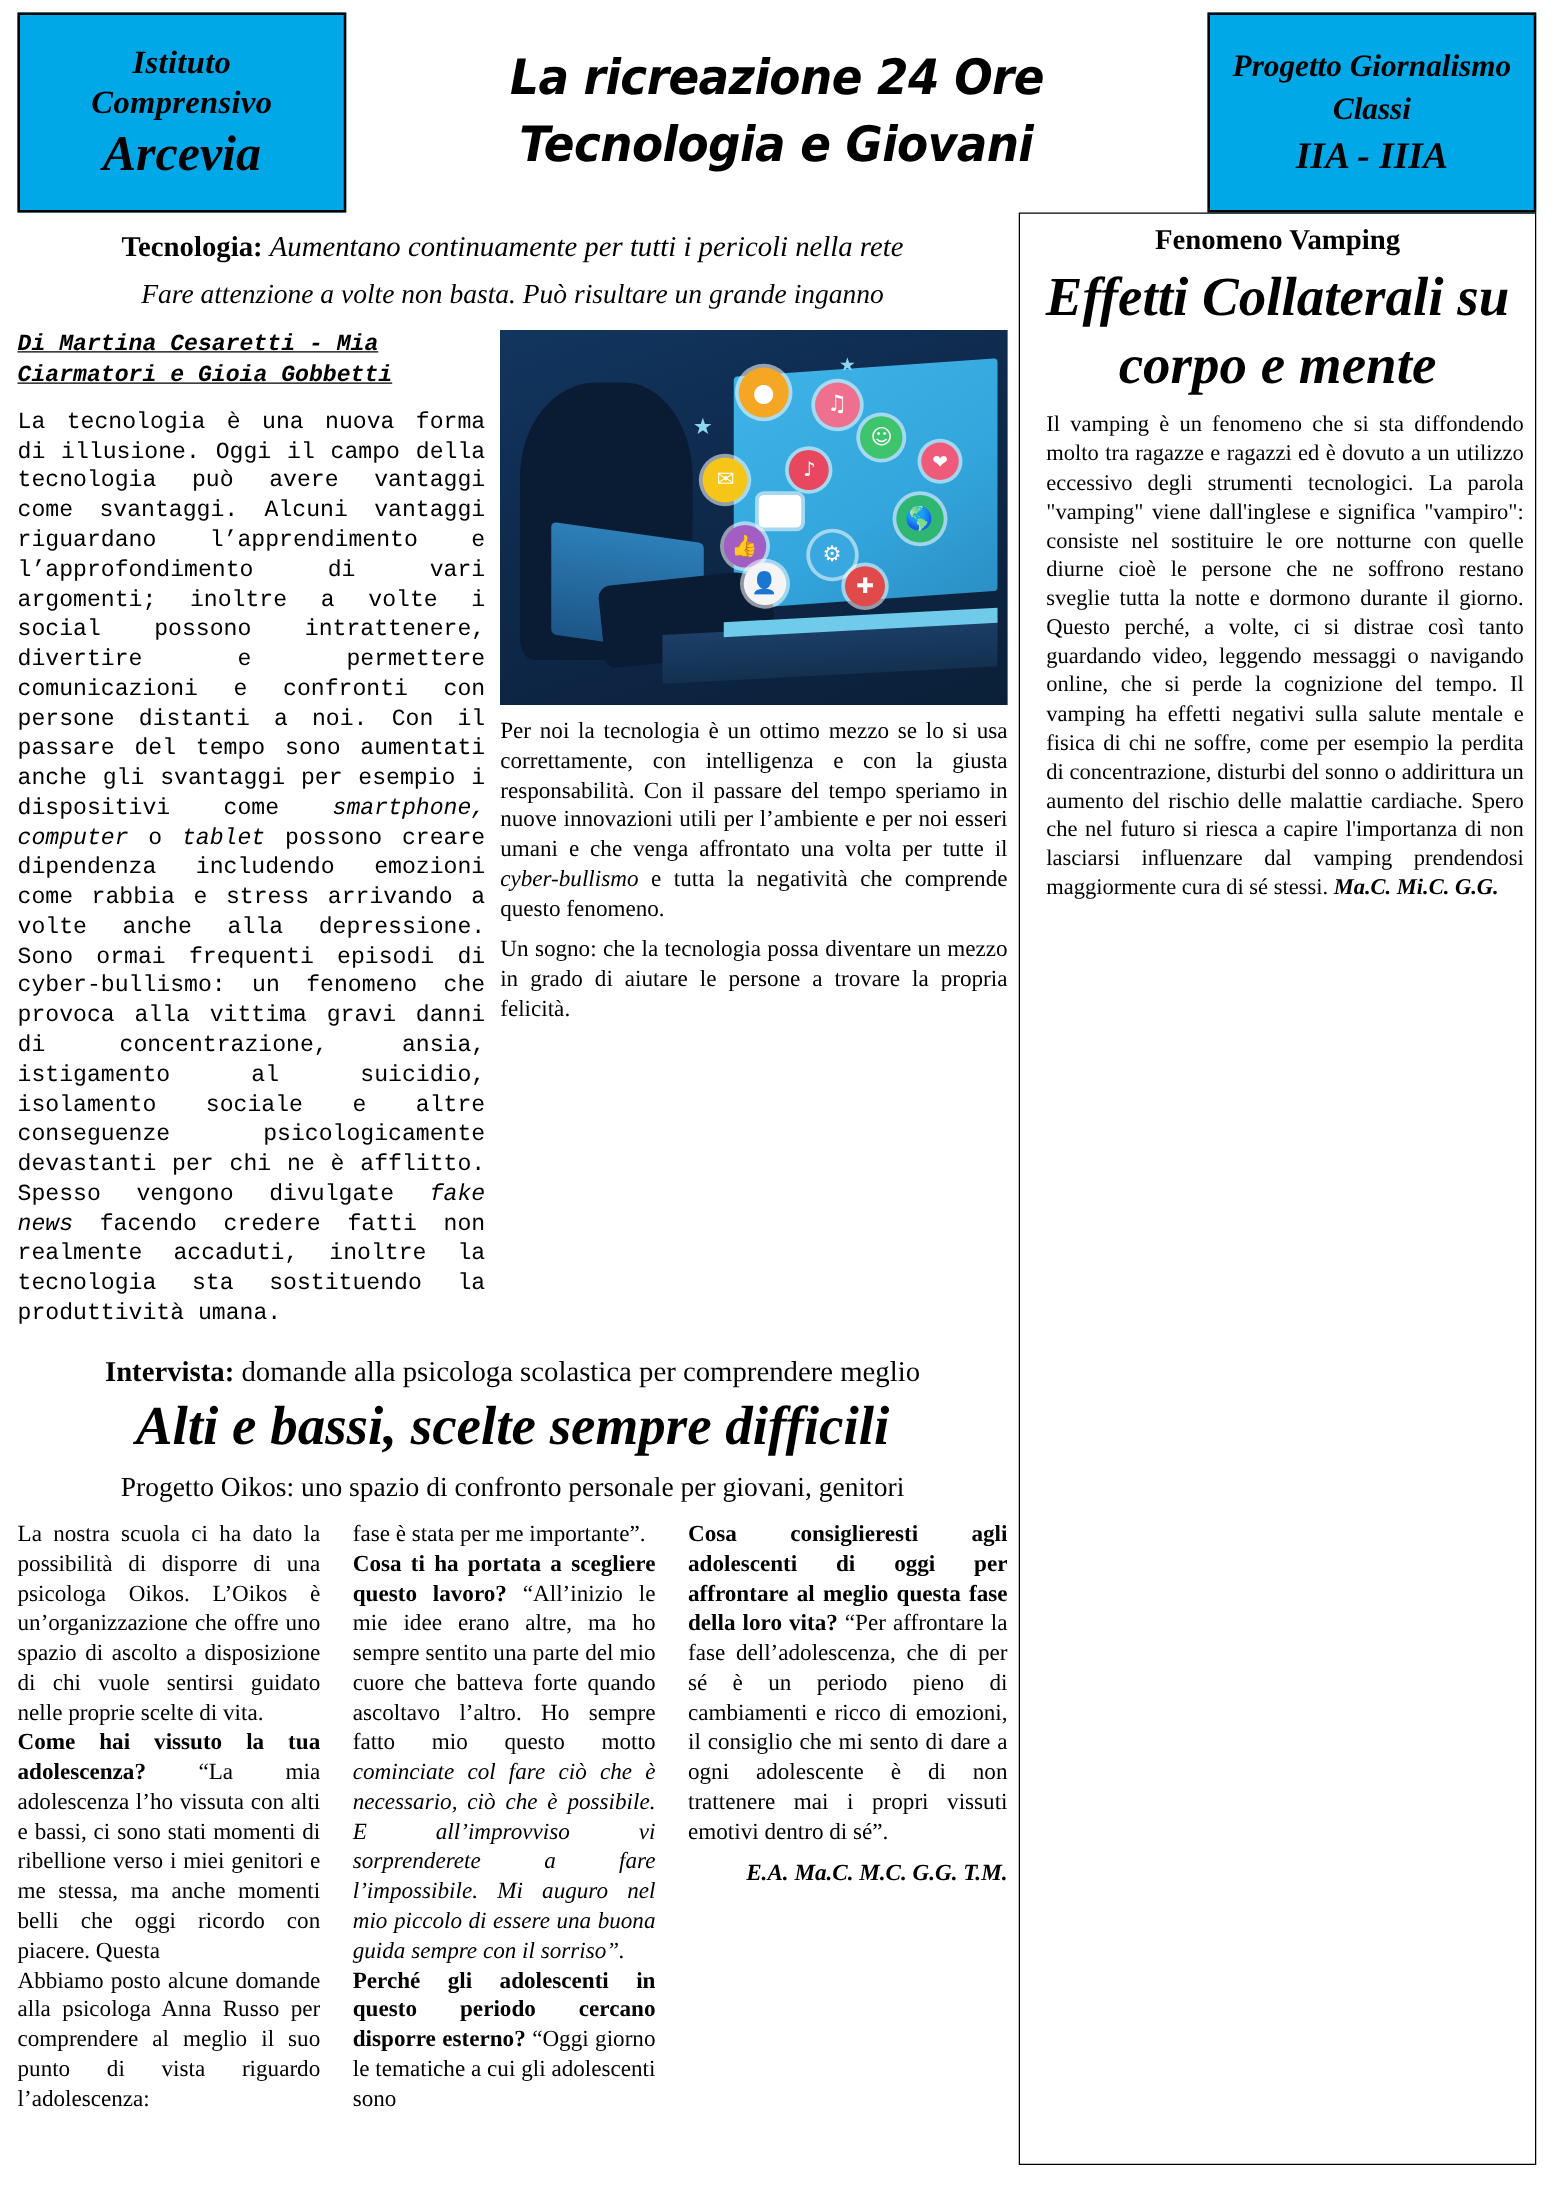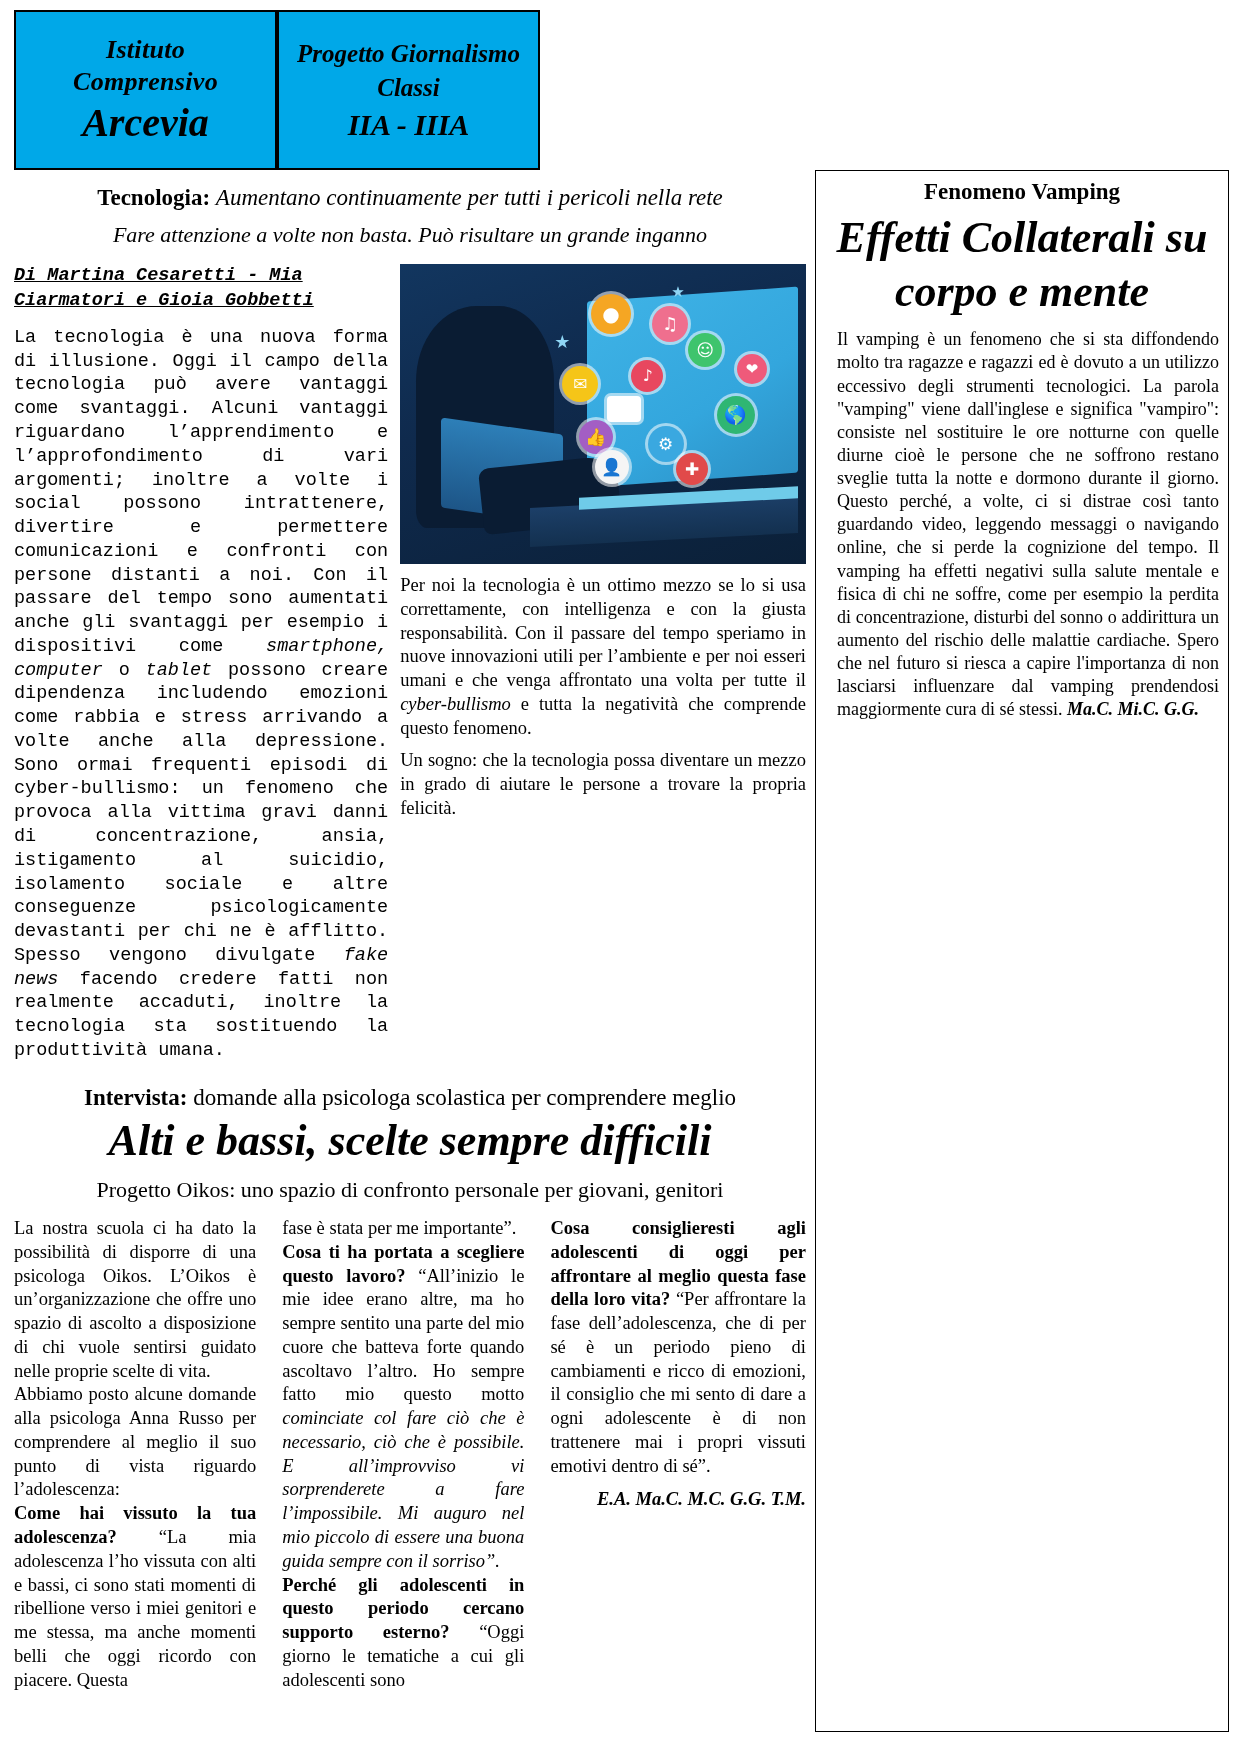--- a/index.html
+++ b/index.html
@@ -447,20 +447,24 @@
 <div class="page">
 
   <div class="masthead">
 
     <div class="mast-box mast-box-left">
       <div class="l1">Istituto</div>
       <div class="l2">Comprensivo</div>
       <div class="l3">Arcevia</div>
     </div>
 
+    <div class="mast-title">
+      <div class="t1">La ricreazione 24 Ore</div>
+      <div class="t2">Tecnologia e Giovani</div>
+    </div>
 
     <div class="mast-box mast-box-right">
       <div class="r1">Progetto Giornalismo</div>
       <div class="r2">Classi</div>
       <div class="r3">IIA - IIIA</div>
     </div>
   </div>
 
   <div class="body-wrap">
 
@@ -520,28 +524,28 @@
       </div>
 
       <div class="iv-headline">Alti e bassi, scelte sempre difficili</div>
 
       <div class="iv-sub">Progetto Oikos: uno spazio di confronto personale per giovani, genitori</div>
 
       <div class="iv-cols">
 
         <div class="iv-col">
           <div>La nostra scuola ci ha dato la possibilità di disporre di una psicologa Oikos. L’Oikos è un’organizzazione che offre uno spazio di ascolto a disposizione di chi vuole sentirsi guidato nelle proprie scelte di vita.</div>
+          <div><b>Come hai vissuto la tua adolescenza?</b><span> “La mia adolescenza l’ho vissuta con alti e bassi, ci sono stati momenti di ribellione verso i miei genitori e me stessa, ma anche momenti belli che oggi ricordo con piacere. Questa</span></div>
           <div>Abbiamo posto alcune domande alla psicologa Anna Russo per comprendere al meglio il suo punto di vista riguardo l’adolescenza:</div>
-          <div><b>Come hai vissuto la tua adolescenza?</b><span> “La mia adolescenza l’ho vissuta con alti e bassi, ci sono stati momenti di ribellione verso i miei genitori e me stessa, ma anche momenti belli che oggi ricordo con piacere. Questa</span></div>
         </div>
 
         <div class="iv-col">
           <div>fase è stata per me importante”.</div>
           <div><b>Cosa ti ha portata a scegliere questo lavoro?</b><span> “All’inizio le mie idee erano altre, ma ho sempre sentito una parte del mio cuore che batteva forte quando ascoltavo l’altro. Ho sempre fatto mio questo motto </span><i>cominciate col fare ciò che è necessario, ciò che è possibile. E all’improvviso vi sorprenderete a fare l’impossibile. Mi auguro nel mio piccolo di essere una buona guida sempre con il sorriso”.</i></div>
-          <div><b>Perché gli adolescenti in questo periodo cercano supporto esterno?</b><span> “Oggi giorno le tematiche a cui gli adolescenti sono</span></div>
+          <div><b>Perché gli adolescenti in questo periodo cercano disporre esterno?</b><span> “Oggi giorno le tematiche a cui gli adolescenti sono</span></div>
         </div>
 
         <div class="iv-col">
           <div><b>Cosa consiglieresti agli adolescenti di oggi per affrontare al meglio questa fase della loro vita?</b><span> “Per affrontare la fase dell’adolescenza, che di per sé è un periodo pieno di cambiamenti e ricco di emozioni, il consiglio che mi sento di dare a ogni adolescente è di non trattenere mai i propri vissuti emotivi dentro di sé”.</span></div>
           <div class="sig">E.A. Ma.C. M.C. G.G. T.M.</div>
         </div>
       </div>
     </div>
 
     <div class="right-zone">

